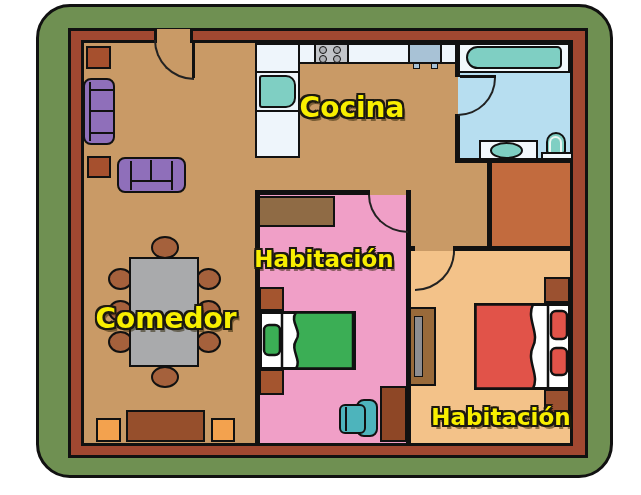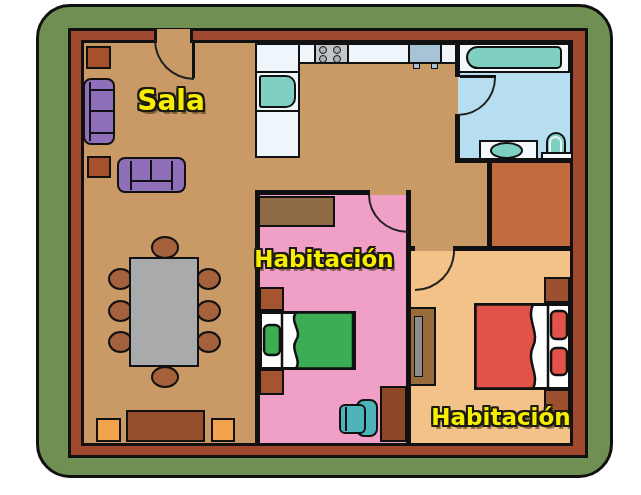--- a/index.html
+++ b/index.html
@@ -123,17 +123,18 @@
   <div class="wallseg" style="left:406px;top:246px;width:9px;height:5px;"></div>
   <div class="wallseg" style="left:453px;top:246px;width:120px;height:5px;"></div>
 
   <div class="leaf" style="left:192px;top:41px;width:3px;height:37px;"></div>
   <div class="arc" style="left:154px;top:40px;width:38px;height:38px;border-left:2px solid #222;border-bottom:2px solid #222;border-bottom-left-radius:100%;"></div>
   <div class="leaf" style="left:460px;top:75px;width:36px;height:3px;"></div>
   <div class="arc" style="left:458px;top:78px;width:36px;height:36px;border-right:2px solid #222;border-bottom:2px solid #222;border-bottom-right-radius:100%;"></div>
   <div class="arc" style="left:368px;top:195px;width:38px;height:36px;border-left:2px solid #222;border-bottom:2px solid #222;border-bottom-left-radius:100%;"></div>
   <div class="arc" style="left:415px;top:251px;width:38px;height:38px;border-right:2px solid #222;border-bottom:2px solid #222;border-bottom-right-radius:100%;"></div>
 
-  <div class="room-label" style="left:171px;top:100px;font-size:28px;">Sala</div>
+  <div class="room-label" style="left:352px;top:107px;font-size:28px;">Cocina</div>
   <div class="room-label" style="left:324px;top:259px;font-size:23px;">Habitación</div>
+  <div class="room-label" style="left:166px;top:318px;font-size:28px;">Comedor</div>
   <div class="room-label" style="left:501px;top:417px;font-size:23px;">Habitación</div>
 
 </div>
 
 </body></html>

